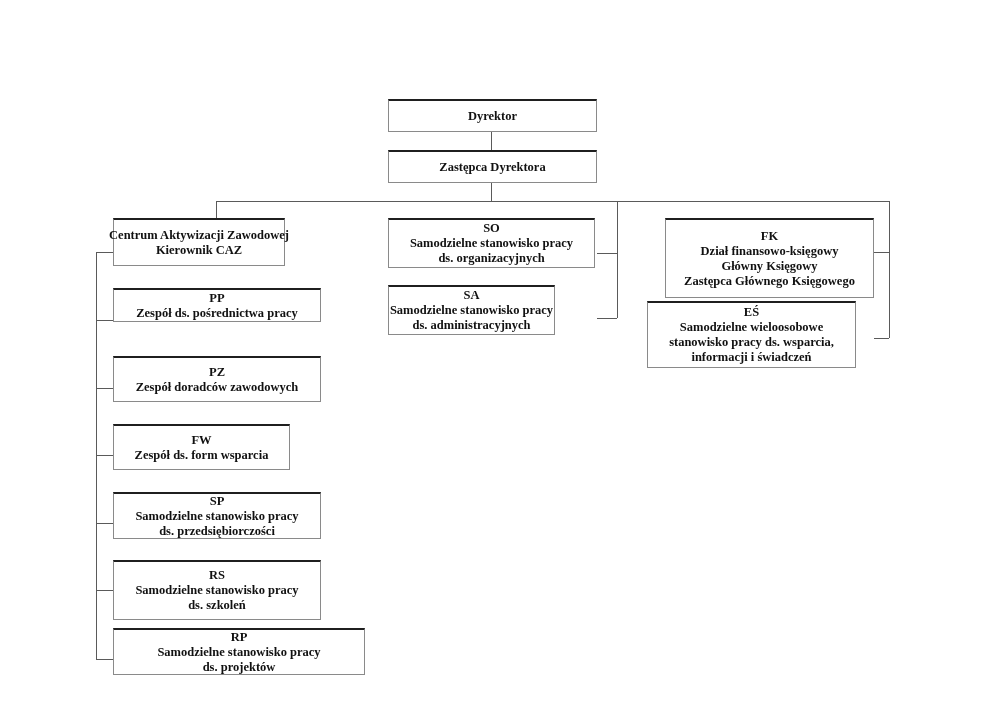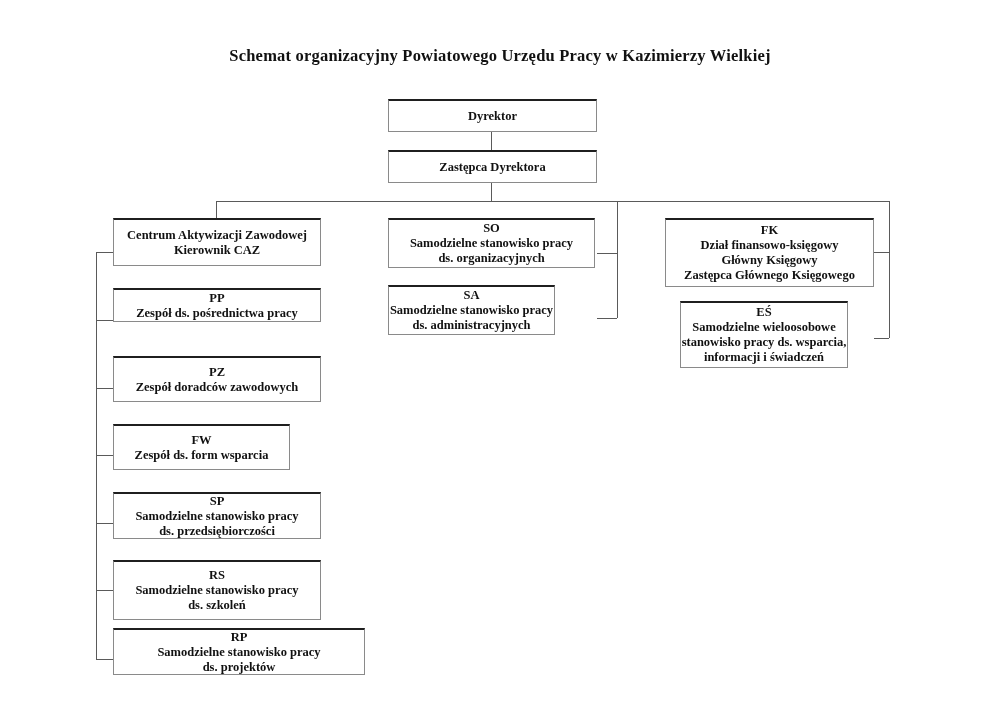--- a/index.html
+++ b/index.html
@@ -50,31 +50,30 @@
   .node span{display:block;white-space:nowrap;}
   .v,.h{position:absolute;background:var(--connector);}
   .v{width:1px;}
   .h{height:1px;}
 </style>
 </head>
 <body>
 
 <div class="canvas">
 
-  <div class="title">Schemat organizacyjny Powiatowego Urzędu Pracy w Kazimierzy Wielkiej</div>
 
   <div class="node" style="left:388px;top:99px;width:209px;height:33px">
     <span>Dyrektor</span>
   </div>
 
   <div class="node" style="left:388px;top:150px;width:209px;height:33px">
     <span>Zastępca Dyrektora</span>
   </div>
 
-  <div class="node" style="left:113px;top:218px;width:208px;height:48px">
+  <div class="node" style="left:113px;top:218px;width:172px;height:48px">
     <span>Centrum Aktywizacji Zawodowej</span>
     <span>Kierownik CAZ</span>
   </div>
 
   <div class="node" style="left:113px;top:288px;width:208px;height:34px">
     <span>PP</span>
     <span>Zespół ds. pośrednictwa pracy</span>
   </div>
 
   <div class="node" style="left:113px;top:356px;width:208px;height:46px">
@@ -110,28 +109,28 @@
     <span>Samodzielne stanowisko pracy</span>
     <span>ds. organizacyjnych</span>
   </div>
 
   <div class="node" style="left:388px;top:285px;width:167px;height:50px">
     <span>SA</span>
     <span>Samodzielne stanowisko pracy</span>
     <span>ds. administracyjnych</span>
   </div>
 
-  <div class="node" style="left:665px;top:218px;width:209px;height:69px">
+  <div class="node" style="left:665px;top:218px;width:209px;height:80px">
     <span>FK</span>
     <span>Dział finansowo-księgowy</span>
     <span>Główny Księgowy</span>
     <span>Zastępca Głównego Księgowego</span>
   </div>
 
-  <div class="node" style="left:680px;top:301px;width:168px;height:67px">
+  <div class="node" style="left:647px;top:301px;width:209px;height:67px">
     <span>EŚ</span>
     <span>Samodzielne wieloosobowe</span>
     <span>stanowisko pracy ds. wsparcia,</span>
     <span>informacji i świadczeń</span>
   </div>
 
   <div class="v" style="left:491px;top:132px;height:18px"></div>
   <div class="v" style="left:491px;top:183px;height:18px"></div>
   <div class="h" style="left:216px;top:201px;width:674px"></div>
 

